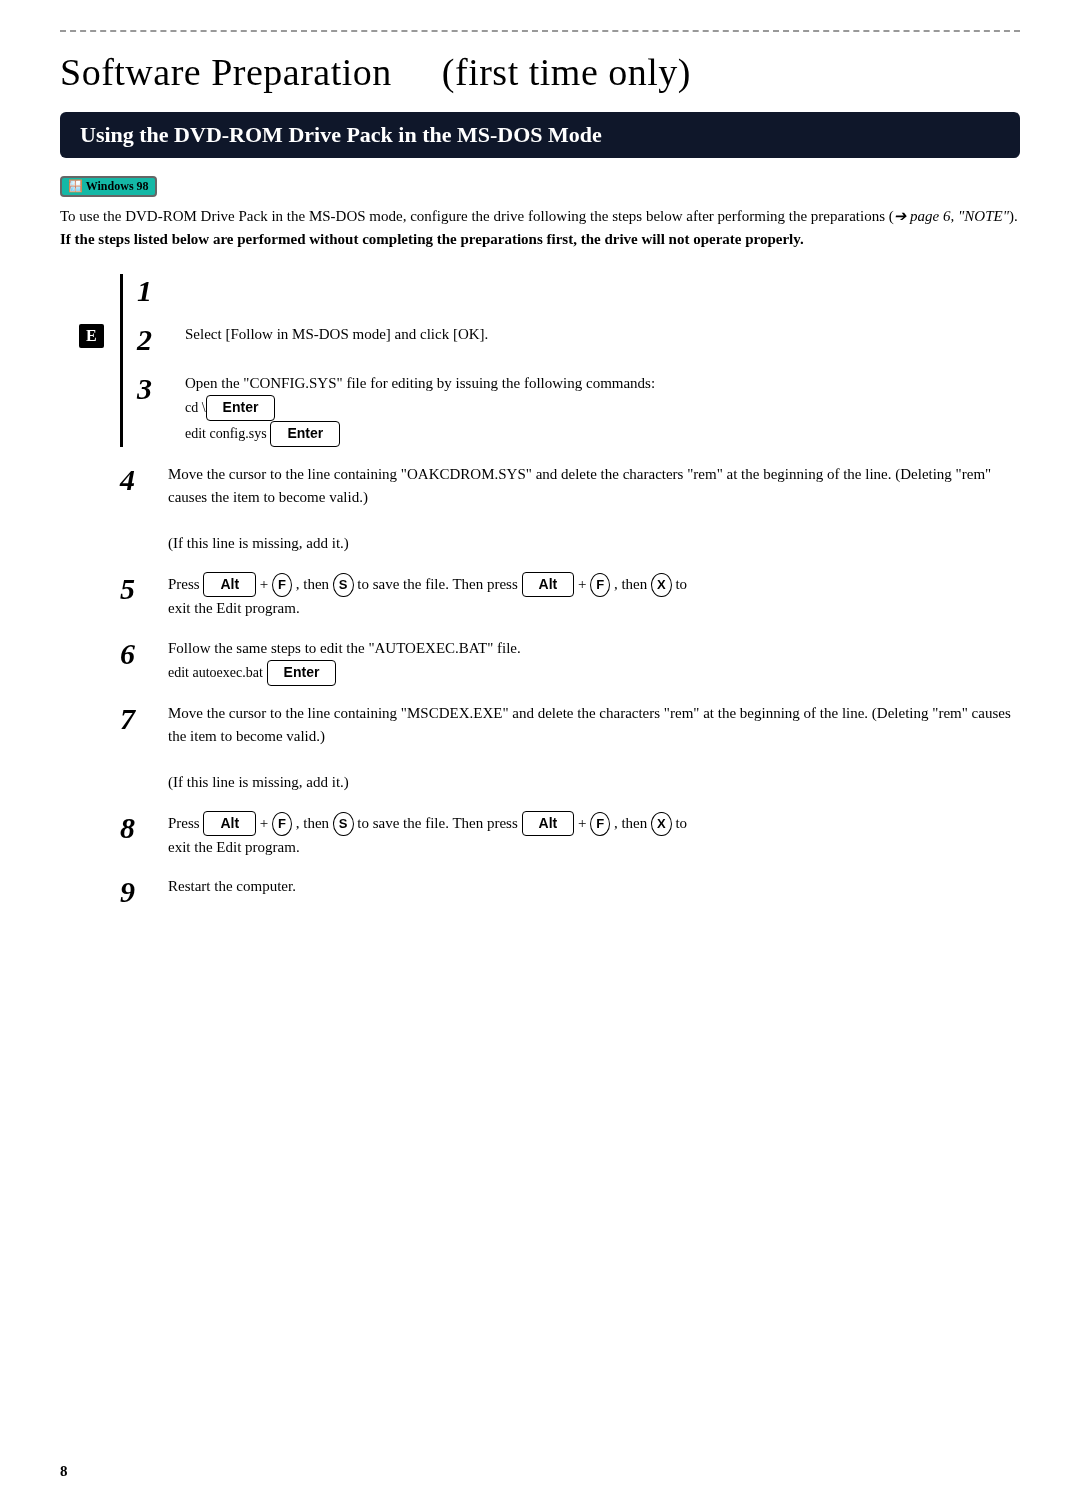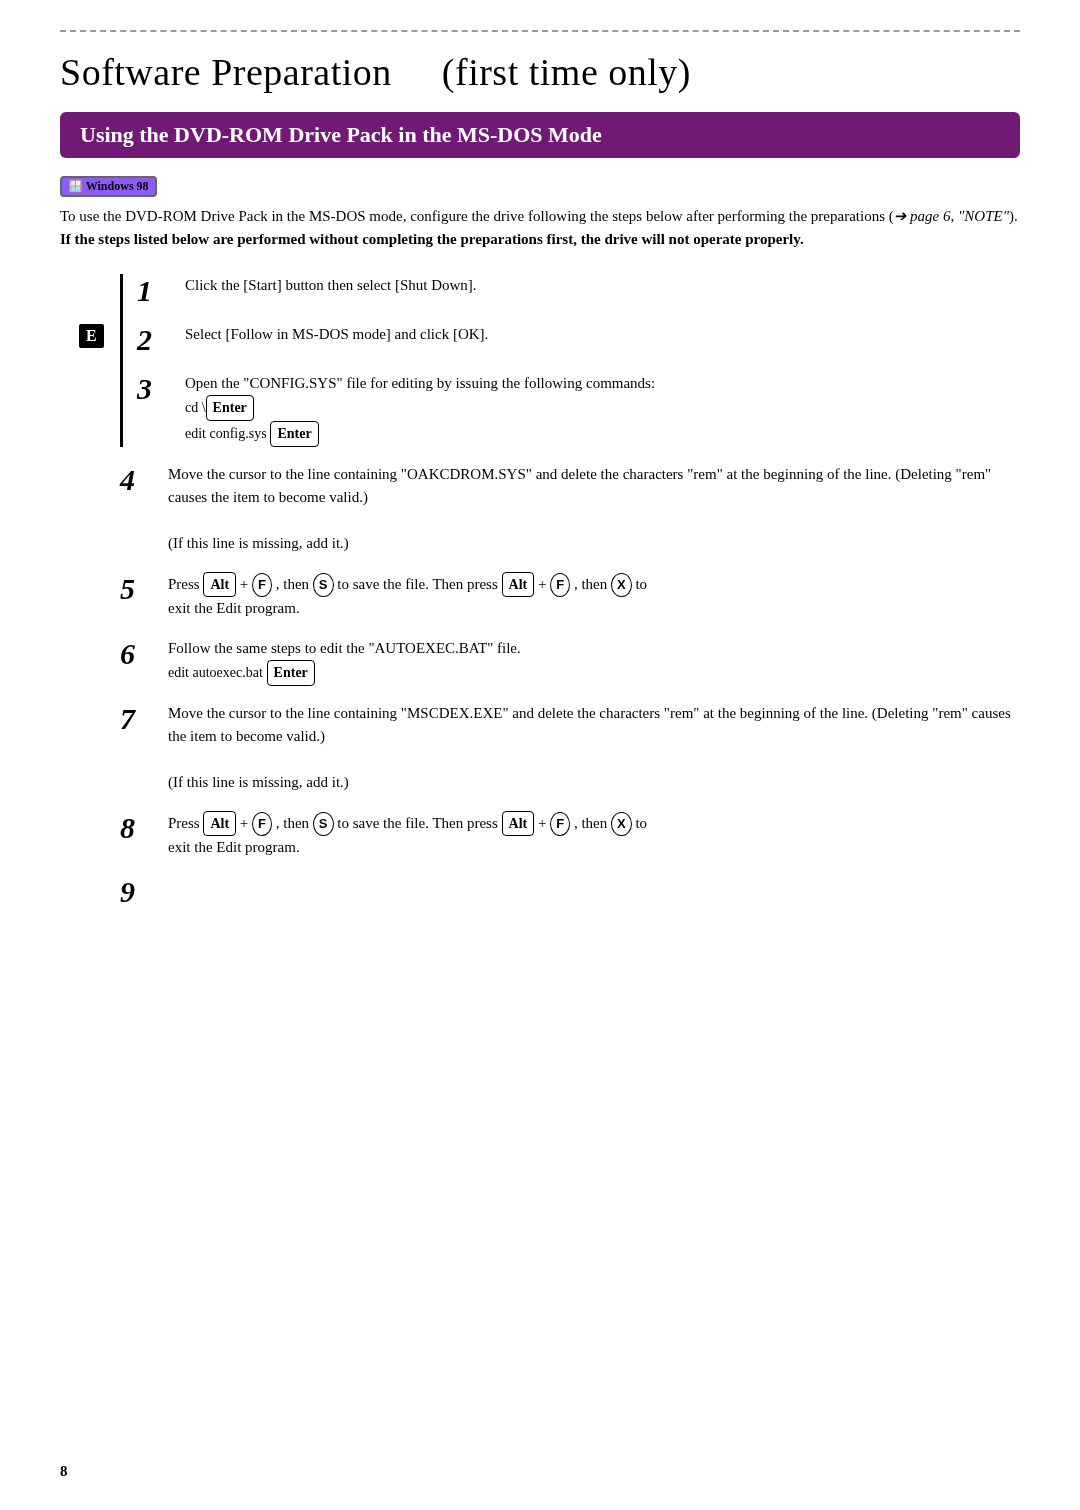--- a/index.html
+++ b/index.html
@@ -23,39 +23,39 @@
       border-top: 2px dashed #999;
       padding-top: 18px;
     }
 
     .page-title strong {
       font-weight: normal;
       margin-left: 40px;
     }
 
     .section-header {
-      background: #701a75;
+      background: #0f172a;
       color: #fff;
       font-size: 22px;
       font-weight: bold;
       padding: 10px 20px;
       border-radius: 6px;
       margin-bottom: 18px;
       display: block;
     }
 
     .windows-badge {
       display: inline-block;
       border: 2px solid #666;
       border-radius: 4px;
       font-size: 12px;
       font-weight: bold;
       padding: 1px 6px;
       margin-bottom: 8px;
-      background: #8b5cf6;
+      background: #14b8a6;
     }
 
     .intro-text {
       font-size: 15px;
       line-height: 1.5;
       margin-bottom: 24px;
     }
 
     .intro-text strong {
       font-weight: bold;
@@ -80,25 +80,25 @@
     .step-content {
       font-size: 15px;
       line-height: 1.55;
       flex: 1;
     }
 
     .kbd {
       display: inline-block;
       border: 1.5px solid #000;
       border-radius: 4px;
-      padding: 1px 6px;
+      padding: 1px 16px;
       font-size: 14px;
       font-weight: bold;
       background: #fff;
-      font-family: Liberation Serif, serif;
+      font-family: Liberation Sans, sans-serif;
     }
 
     .kbd-round {
       display: inline-block;
       border: 1.5px solid #000;
       border-radius: 50%;
       padding: 1px 5px;
       font-size: 13px;
       font-weight: bold;
       background: #fff;
@@ -164,23 +164,20 @@
 
 <div class="steps-wrapper">
 
   <div class="border-group">
     <div style="position:absolute; left:-44px; top:50px;">
       <div style="background:#000; color:#fff; font-weight:bold; font-size:16px; padding:3px 7px; border-radius:2px;">E</div>
     </div>
 
     <div class="step">
       <div class="step-number step-number-large"><em><strong>1</strong></em></div>
-      <div class="step-content">
-        <span>Click the [Start] button then select [Shut Down].</span>
-      </div>
     </div>
 
     <div class="step">
       <div class="step-number step-number-large"><em><strong>2</strong></em></div>
       <div class="step-content">
         <span>Select [Follow in MS-DOS mode] and click [OK].</span>
       </div>
     </div>
 
     <div class="step">
@@ -254,20 +251,23 @@
       <span class="kbd-round">F</span>
       , then
       <span class="kbd-round">X</span>
       to<br>
       <span>exit the Edit program.</span>
     </div>
   </div>
 
   <div class="step">
     <div class="step-number step-number-large"><em><strong>9</strong></em></div>
+    <div class="step-content">
+      <span>Restart the computer.</span>
+    </div>
   </div>
 
 </div>
 
 
 <div class="page-number">8</div>
 
 
 
 

